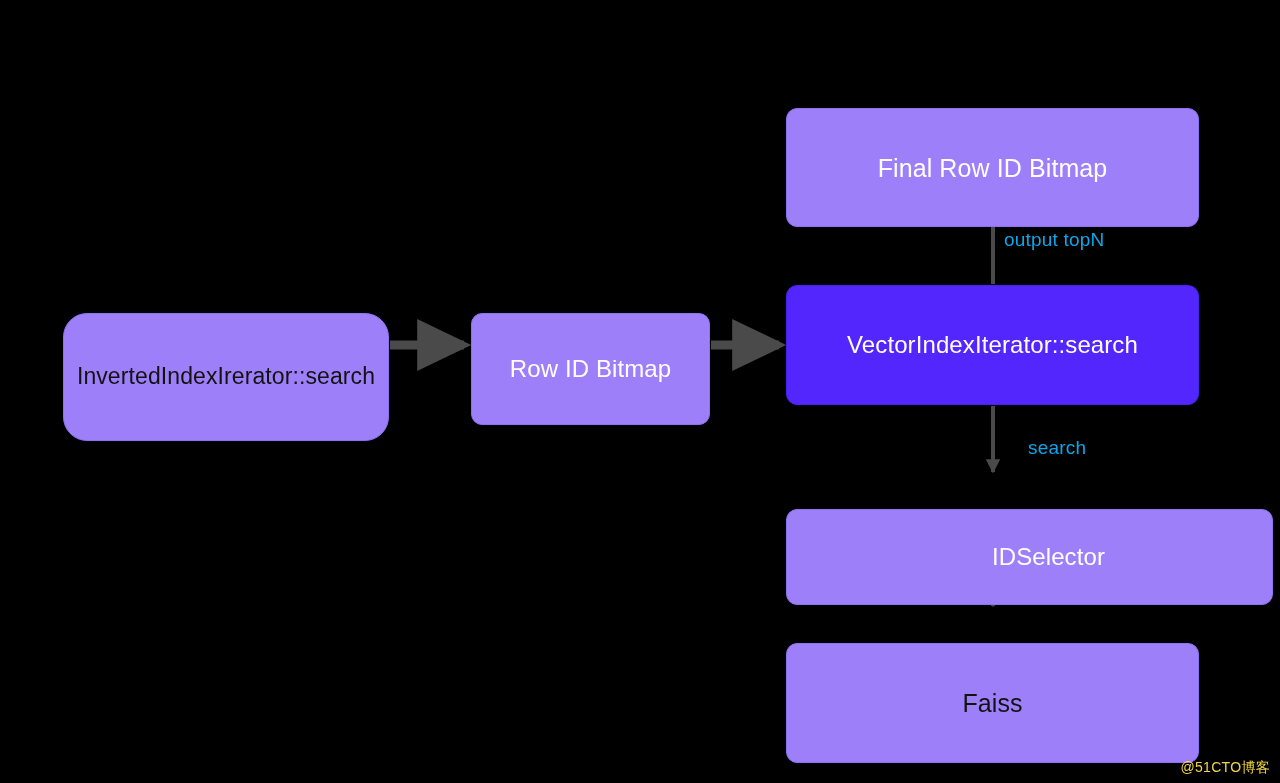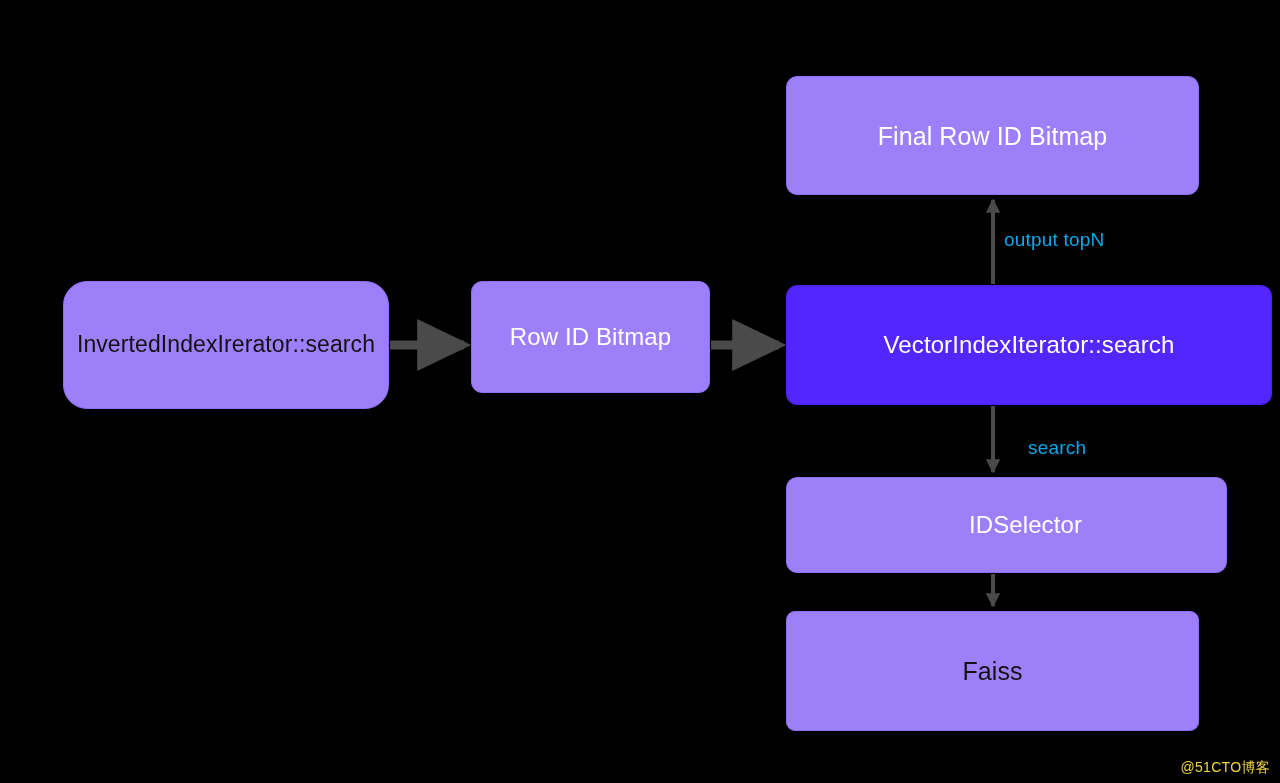--- a/index.html
+++ b/index.html
@@ -36,55 +36,55 @@
   }
   .node .node-label {
     display: block;
     padding: 0 14px;
     width: 100%;
   }
 
   .node.fill-light {
     background: #9e7ffa;
     border: 1px solid #8f6ef3;
+    margin-top: 32px;
   }
   .node.fill-dark {
     background: #5226fc;
     border: 1px solid #4a20f0;
   }
   .text-white { color: #ffffff; }
   .text-black { color: #121212; }
 
   
   #node-inverted-index-iterator-search {
     left: 63px;  top: 281px;  width: 326px; height: 128px;
     font-size: 23px;
     border-radius: 24px;
   }
   #node-row-id-bitmap {
     left: 471px; top: 281px;  width: 239px; height: 112px;
     font-size: 24px;
   }
   #node-vector-index-iterator-search {
-    left: 786px; top: 285px;  width: 486px; height: 120px;
+    left: 786px; top: 285px;  width: 413px; height: 120px;
     font-size: 24px;
   }
   #node-final-row-id-bitmap {
     left: 786px; top: 76px;   width: 413px; height: 119px;
     font-size: 25px;
   }
   #node-id-selector {
-    left: 786px; top: 477px;  width: 441px; height: 96px;
+    left: 786px; top: 477px;  width: 487px; height: 96px;
     font-size: 24px;
     padding-left: 38px;
   }
   #node-faiss {
     left: 786px; top: 611px;  width: 413px; height: 120px;
     font-size: 25px;
-    border-radius: 9px;
   }
 
   
   .edge-svg {
     position: absolute;
     left: 0; top: 0;
     width: 1280px;
     height: 783px;
     overflow: visible;
     pointer-events: none;

